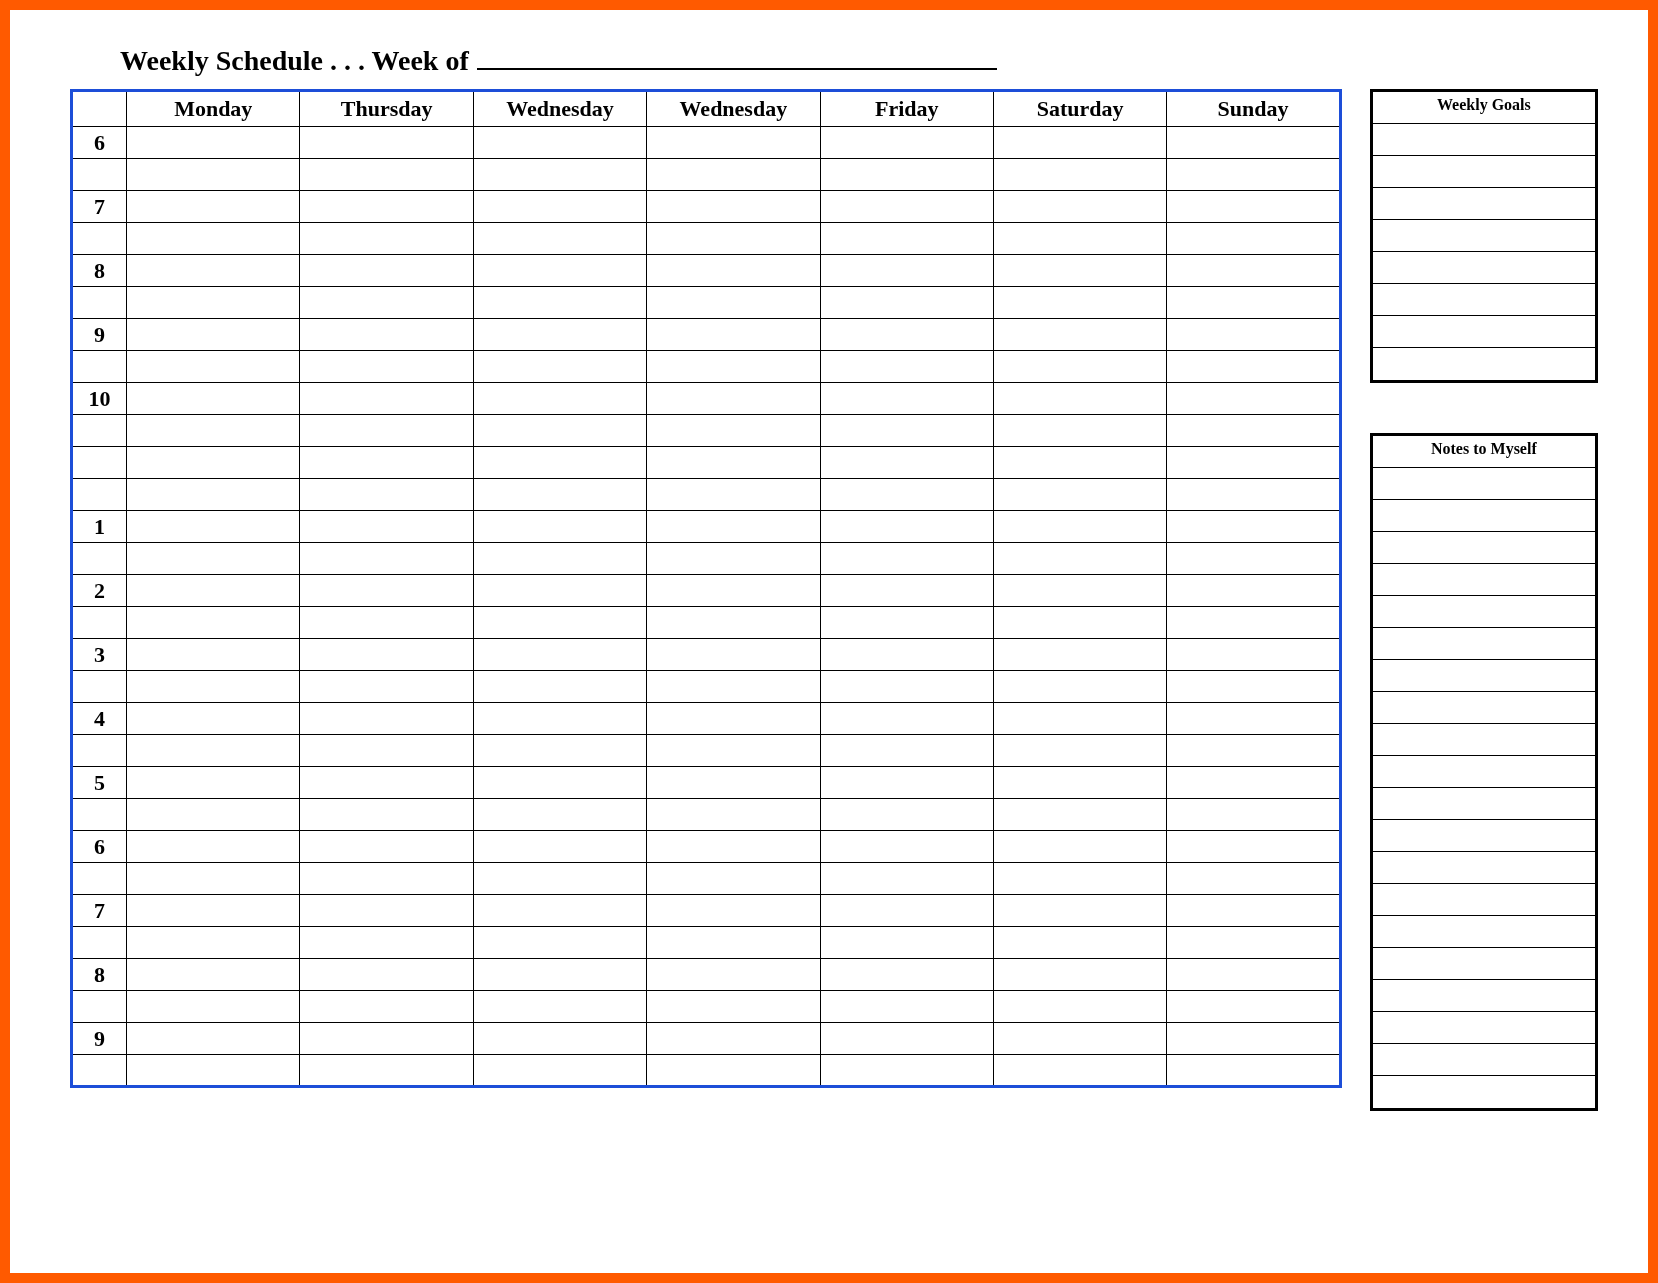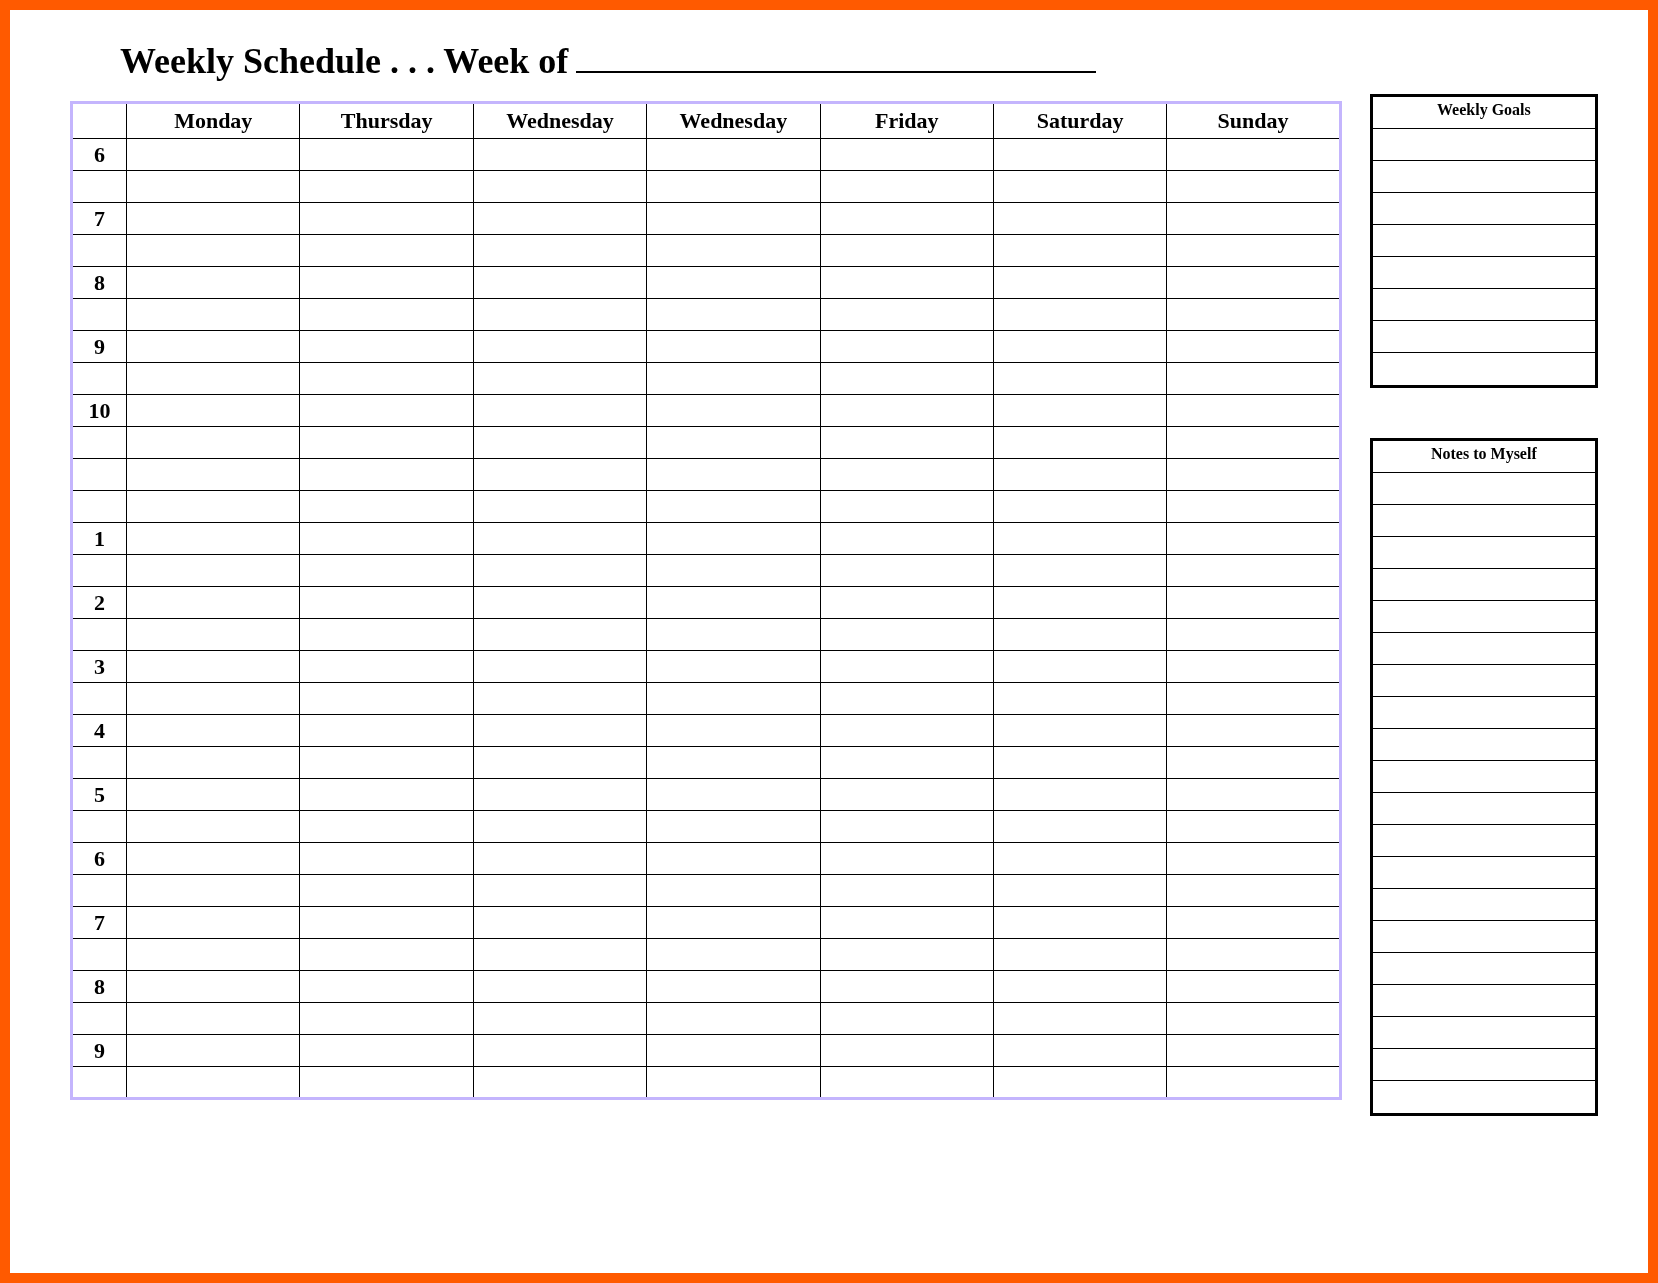--- a/index.html
+++ b/index.html
@@ -16,41 +16,40 @@
     background: #fff;
     padding: 30px 50px 40px 60px;
   }
   .title-row {
     display: flex;
     align-items: baseline;
     margin-bottom: 12px;
     margin-left: 50px;
   }
   .title {
-    font-size: 36px;
+    font-size: 28px;
     font-weight: bold;
   }
   .week-of-line {
     flex: 0 0 520px;
     border-bottom: 2px solid #000;
     margin-left: 8px;
     height: 30px;
   }
   .content {
     display: flex;
     gap: 28px;
     align-items: flex-start;
   }
 
   
   .schedule {
-    border: 3px solid #c4b5fd;
+    border: 3px solid #1d4ed8;
     border-collapse: collapse;
     width: 1448px;
-    margin-top: 7px;
   }
   .schedule th {
     border: 1px solid #000;
     font-size: 22px;
     font-weight: bold;
     padding: 4px 0;
     text-align: center;
     background: #fff;
     height: 32px;
   }

